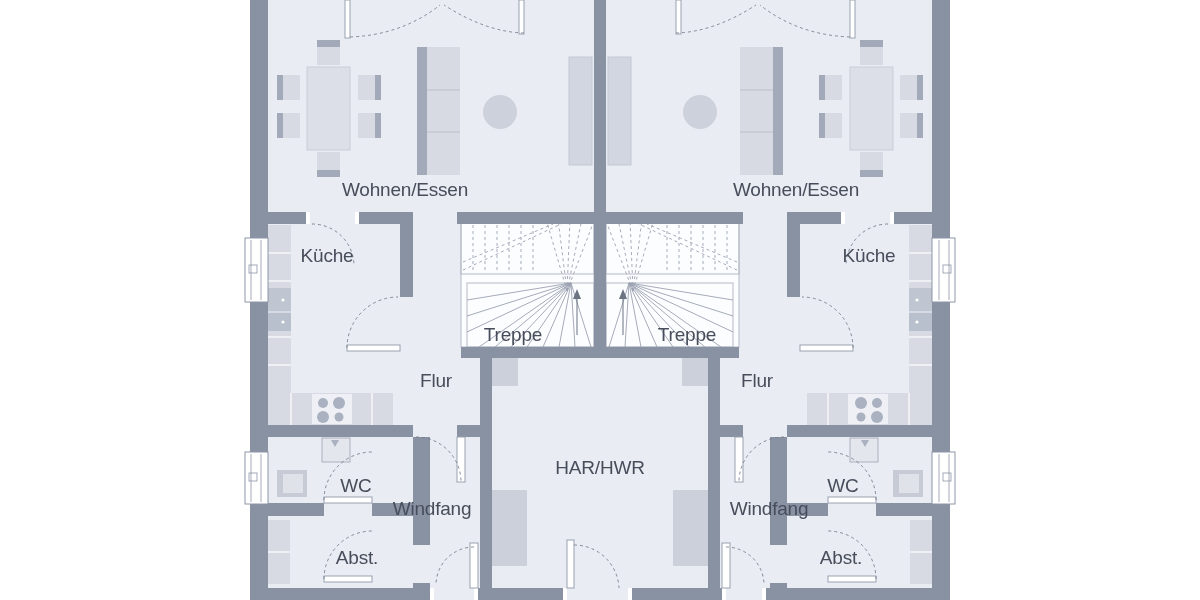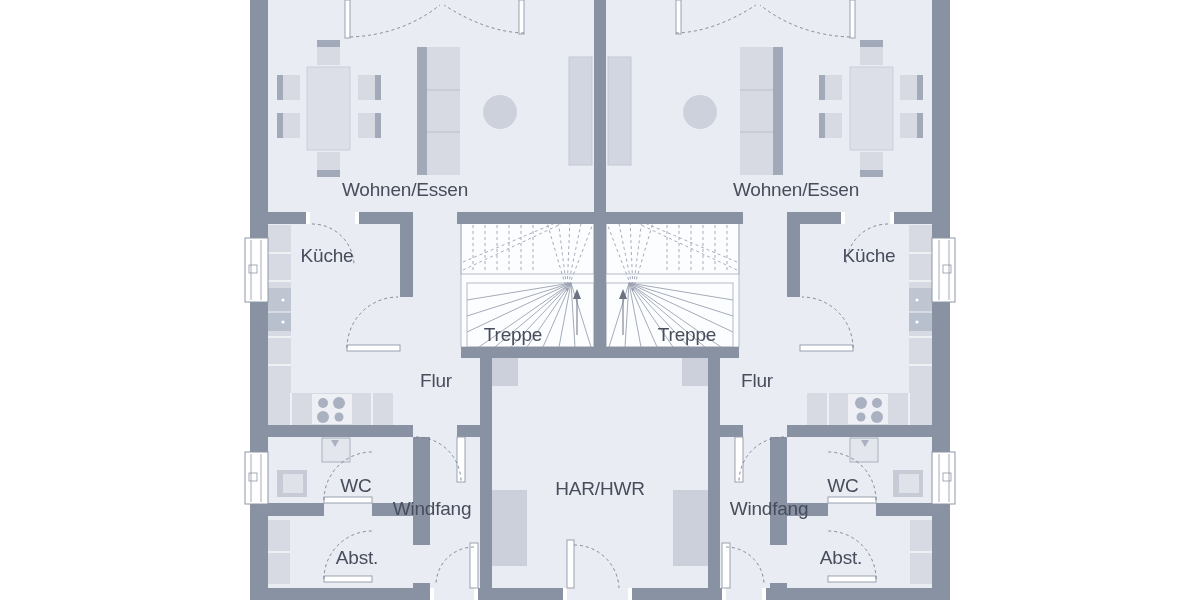--- a/index.html
+++ b/index.html
@@ -361,14 +361,14 @@
 <div class="room-label" style="left:357px;top:558px;">Abst.</div>
 
 <div class="room-label" style="left:796px;top:190px;">Wohnen/Essen</div>
 <div class="room-label" style="left:869px;top:256px;">Küche</div>
 <div class="room-label" style="left:687px;top:335px;">Treppe</div>
 <div class="room-label" style="left:757px;top:381px;">Flur</div>
 <div class="room-label" style="left:843px;top:486px;">WC</div>
 <div class="room-label" style="left:769px;top:509px;">Windfang</div>
 <div class="room-label" style="left:841px;top:558px;">Abst.</div>
 
-<div class="room-label" style="left:600px;top:489px;">HAR/HWR</div>
+<div class="room-label" style="left:600px;top:468px;">HAR/HWR</div>
 </div>
 
 </body></html>

